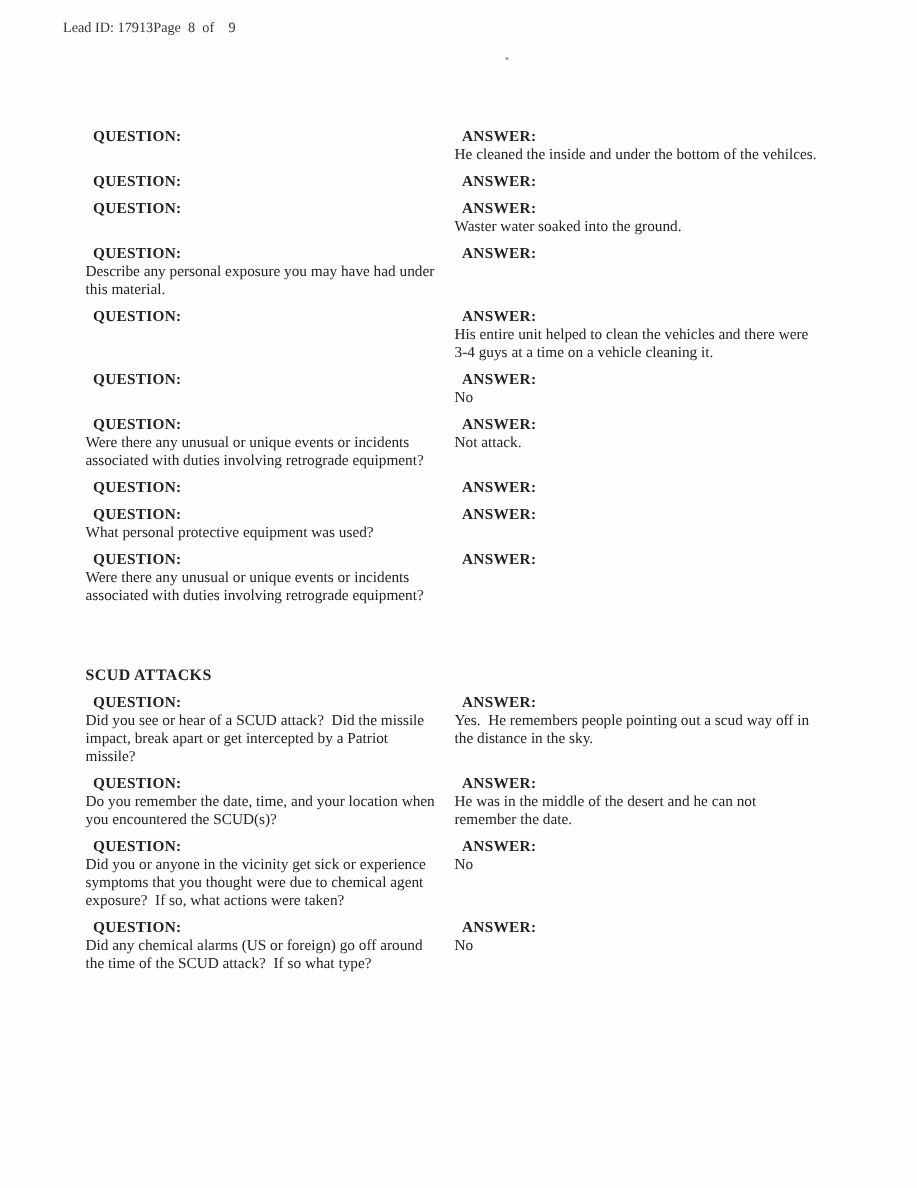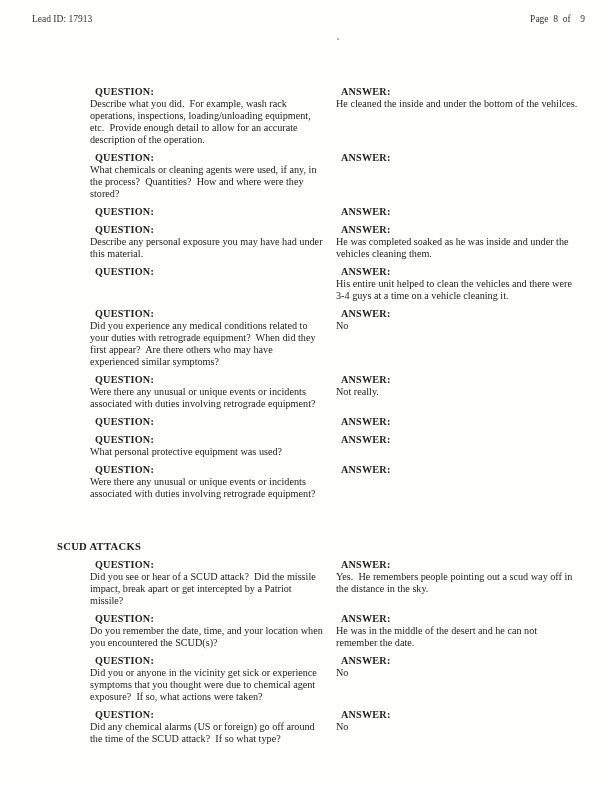--- a/index.html
+++ b/index.html
@@ -8,24 +8,24 @@
     width: 611px;
     height: 792px;
     background: #fefefd;
     font-family: "Liberation Serif", serif;
     color: #222222;
     overflow: hidden;
   }
   .header {
     position: absolute;
     top: 14px;
-    left: 32px;
+    left: 42px;
     right: 26px;
     display: flex;
-    justify-content: space-between;
+    justify-content: flex-start;
     font-size: 9.5px;
     line-height: 11px;
     white-space: pre;
     color: #333333;
   }
   .artifact-dot {
     position: absolute;
     left: 337px;
     top: 38px;
     width: 2px;
@@ -36,21 +36,20 @@
   .content {
     position: absolute;
     left: 57px;
     top: 86px;
     width: 526px;
   }
   .qa-row {
     display: grid;
     grid-template-columns: 246px 1fr;
     margin-bottom: 6px;
-    margin-left: 33px;
   }
   .qa-label {
     font-weight: bold;
     padding-left: 5px;
     font-size: 10.2px;
     line-height: 12px;
     letter-spacing: 0.2px;
   }
   .qa-body {
     font-size: 10.2px;
@@ -72,93 +71,81 @@
 <div class="page">
   <div class="header">
     <span>Lead ID: 17913</span>
     <span>Page  8  of    9</span>
   </div>
   <div class="artifact-dot"></div>
   <div class="content" id="qa-list">
       <div class="qa-row">
         <div class="qa-col">
           <div class="qa-label">QUESTION:</div>
-          <div class="qa-body">Describe what you did.  For example, wash rack
-operations, inspections, loading/unloading equipment,
-etc.  Provide enough detail to allow for an accurate
-description of the operation.</div>
         </div>
         <div class="qa-col">
           <div class="qa-label">ANSWER:</div>
           <div class="qa-body">He cleaned the inside and under the bottom of the vehilces.</div>
         </div>
       </div>
       <div class="qa-row">
         <div class="qa-col">
           <div class="qa-label">QUESTION:</div>
-          <div class="qa-body">What chemicals or cleaning agents were used, if any, in
-the process?  Quantities?  How and where were they
-stored?</div>
-        </div>
-        <div class="qa-col">
-          <div class="qa-label">ANSWER:</div>
-        </div>
-      </div>
-      <div class="qa-row">
-        <div class="qa-col">
-          <div class="qa-label">QUESTION:</div>
-        </div>
-        <div class="qa-col">
-          <div class="qa-label">ANSWER:</div>
+        </div>
+        <div class="qa-col">
+          <div class="qa-label">ANSWER:</div>
+        </div>
+      </div>
+      <div class="qa-row">
+        <div class="qa-col">
+          <div class="qa-label">QUESTION:</div>
+        </div>
+        <div class="qa-col">
+          <div class="qa-label">ANSWER:</div>
+          <div class="qa-body">Waster water soaked into the ground.</div>
         </div>
       </div>
       <div class="qa-row">
         <div class="qa-col">
           <div class="qa-label">QUESTION:</div>
           <div class="qa-body">Describe any personal exposure you may have had under
 this material.</div>
         </div>
         <div class="qa-col">
           <div class="qa-label">ANSWER:</div>
-          <div class="qa-body">He was completed soaked as he was inside and under the
-vehicles cleaning them.</div>
         </div>
       </div>
       <div class="qa-row">
         <div class="qa-col">
           <div class="qa-label">QUESTION:</div>
         </div>
         <div class="qa-col">
           <div class="qa-label">ANSWER:</div>
           <div class="qa-body">His entire unit helped to clean the vehicles and there were
 3-4 guys at a time on a vehicle cleaning it.</div>
         </div>
       </div>
       <div class="qa-row">
         <div class="qa-col">
           <div class="qa-label">QUESTION:</div>
-          <div class="qa-body">Did you experience any medical conditions related to
-your duties with retrograde equipment?  When did they
-first appear?  Are there others who may have
-experienced similar symptoms?</div>
         </div>
         <div class="qa-col">
           <div class="qa-label">ANSWER:</div>
           <div class="qa-body">No</div>
         </div>
       </div>
       <div class="qa-row">
         <div class="qa-col">
           <div class="qa-label">QUESTION:</div>
           <div class="qa-body">Were there any unusual or unique events or incidents
 associated with duties involving retrograde equipment?</div>
         </div>
         <div class="qa-col">
           <div class="qa-label">ANSWER:</div>
-          <div class="qa-body">Not really.</div>
+          <div class="qa-body">Not attack.</div>
         </div>
       </div>
       <div class="qa-row">
         <div class="qa-col">
           <div class="qa-label">QUESTION:</div>
         </div>
         <div class="qa-col">
           <div class="qa-label">ANSWER:</div>
           <div class="qa-body"></div>
         </div>

